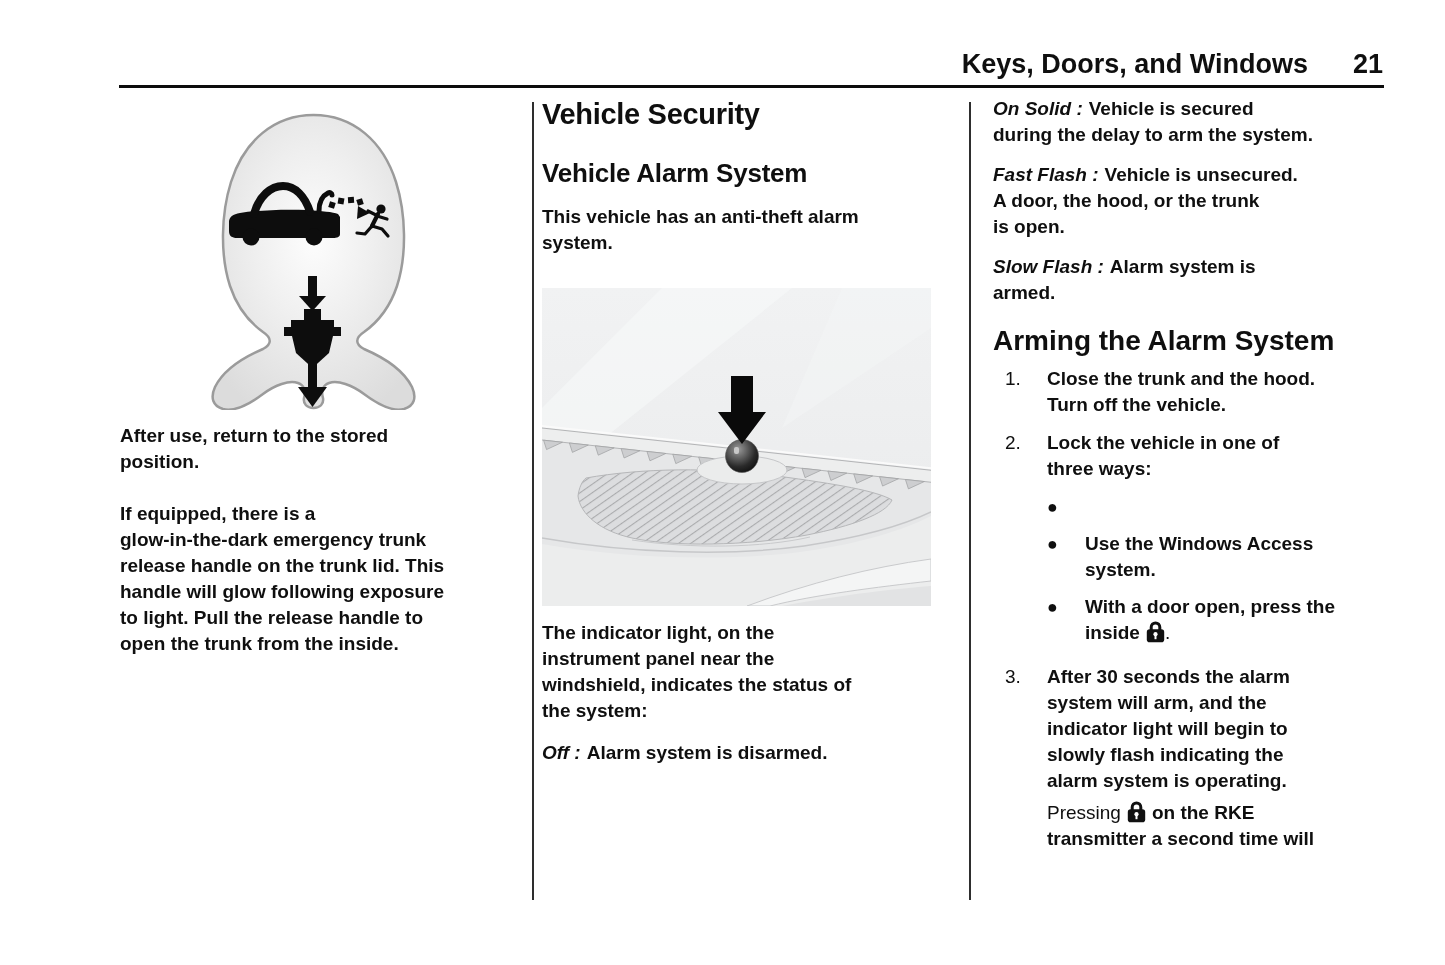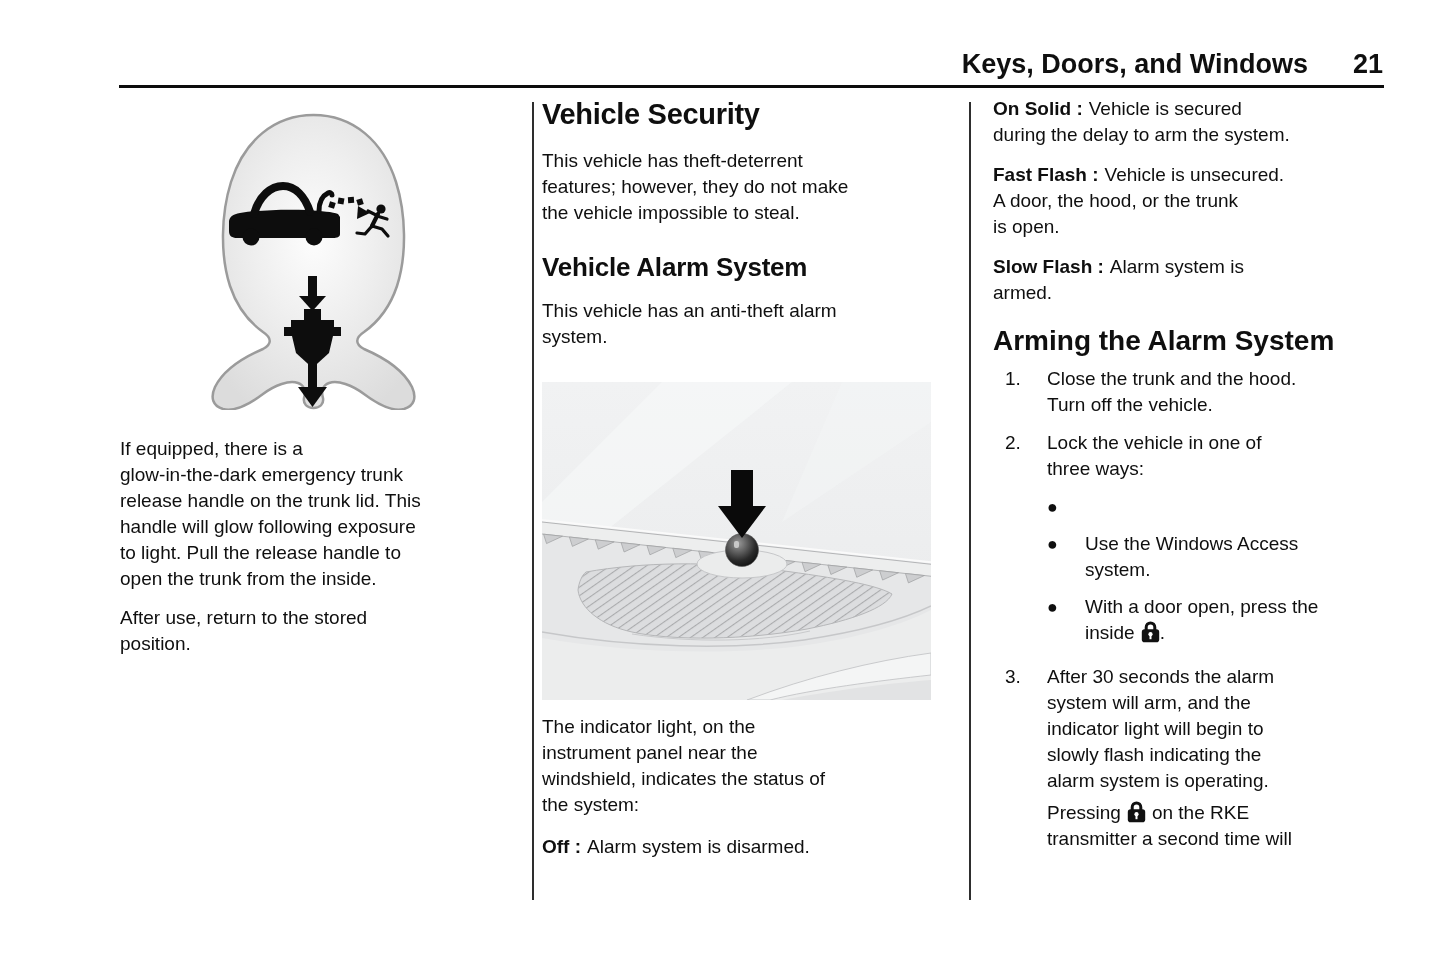--- a/index.html
+++ b/index.html
@@ -1,38 +1,38 @@
 <!DOCTYPE html>
 <html><head>
 <meta charset="utf-8">
 <style>
   html,body { margin:0; padding:0; background:#fff; }
   .page {
     position:relative; width:1445px; height:965px; background:#ffffff;
     font-family:"Liberation Sans","DejaVu Sans",sans-serif;
     color:#0f0f0f; font-size:19px; line-height:26px; overflow:hidden;border-radius:15px;
   }
-  .pre { white-space:pre-line; }
+  .pre { white-space:pre-line;font-weight:bold; }
   .header {
     position:absolute; top:49px; right:62px;
     display:flex; align-items:baseline; gap:45px;
     font-weight:700; font-size:27px; line-height:30px; letter-spacing:0;
   }
   .header-rule { position:absolute; left:119px; top:85px; width:1265px; height:3px; background:#0c0c0c; }
   .divider { position:absolute; top:102px; height:798px; width:2px; background:#2e2e2e; }
   .d1 { left:532px; } .d2 { left:969px; }
   .col { position:absolute; top:96px; }
   .col-left  { left:120px; width:386px; }
   .col-mid   { left:542px; width:390px; }
   .col-right { left:993px; width:392px; }
   p { margin:0; }
   .h1 { font-size:29px; line-height:36px; font-weight:700; margin:0; letter-spacing:-0.3px; }
   .h2 { font-size:26px; line-height:34px; font-weight:700; margin:24px 0 0; letter-spacing:-0.2px; }
   .h3 { font-size:28px; line-height:30px; font-weight:700; margin:20px 0 0; }
-  .term { font-weight:700; padding-right:6px; }
+  .term { font-weight:700; padding-right:6px;font-style:italic; }
   .mt6{margin-top:6px} .mt10{margin-top:10px} .mt11{margin-top:11px} .mt12{margin-top:12px}
   .mt13{margin-top:13px} .mt14{margin-top:14px} .mt16{margin-top:16px} .mt18{margin-top:18px} .mt26{margin-top:26px}
   .fig1 { display:block; margin:14px auto 0; }
   .fig2 { display:block; margin-top:32px; }
   .mid-narrow { max-width:362px; }
   .status-para { max-width:380px; }
   .step { display:flex; align-items:flex-start; padding-left:12px; }
   .num { width:42px; flex:none; }
   .step-body { flex:1; }
   .bullet-row { display:flex; align-items:flex-start; padding-left:54px; }
@@ -86,35 +86,32 @@
       <path d="M165,116 L158,124 L150,123" stroke="#0d0d0d" stroke-width="3.2" stroke-linecap="round" stroke-linejoin="round" fill="none"></path>
 
       <rect x="101" y="166" width="9" height="20" fill="#0d0d0d"></rect>
       <polygon points="92,186 119,186 105.5,201" fill="#0d0d0d"></polygon>
       <rect x="97" y="199" width="17" height="11" fill="#0d0d0d"></rect>
       <polygon points="84,210 127,210 127,217 134,217 134,226 126,226 122,243 89,243 85,226 77,226 77,217 84,217" fill="#0d0d0d"></polygon>
       <polygon points="89,243 122,243 105.5,258" fill="#0d0d0d"></polygon>
       <rect x="101" y="254" width="9" height="24" fill="#0d0d0d"></rect>
       <polygon points="91,277 120,277 105.5,297" fill="#0d0d0d"></polygon>
     </svg>
+    <p class="pre mt13">After use, return to the stored
+position.</p>
     <p class="pre mt26">If equipped, there is a
 glow-in-the-dark emergency trunk
 release handle on the trunk lid. This
 handle will glow following exposure
 to light. Pull the release handle to
 open the trunk from the inside.</p>
-    <p class="pre mt13">After use, return to the stored
-position.</p>
   </div>
 
   <div class="col col-mid">
     <h1 class="h1">Vehicle Security</h1>
-    <p class="pre mt16">This vehicle has theft-deterrent
-features; however, they do not make
-the vehicle impossible to steal.</p>
     <h2 class="h2">Vehicle Alarm System</h2>
     <p class="pre mt14">This vehicle has an anti-theft alarm
 system.</p>
 
     <svg class="fig2" width="389" height="318" viewBox="0 0 389 318">
       <defs>
         <linearGradient id="windGrad" x1="0" y1="0" x2="0" y2="1">
           <stop offset="0%" stop-color="#f1f2f3"></stop>
           <stop offset="100%" stop-color="#e9eaeb"></stop>
         </linearGradient>

